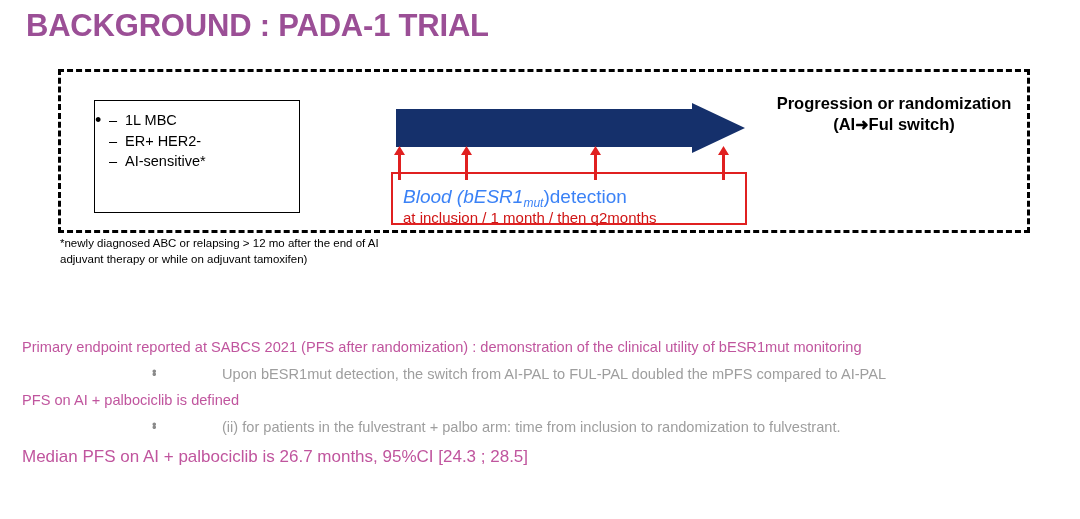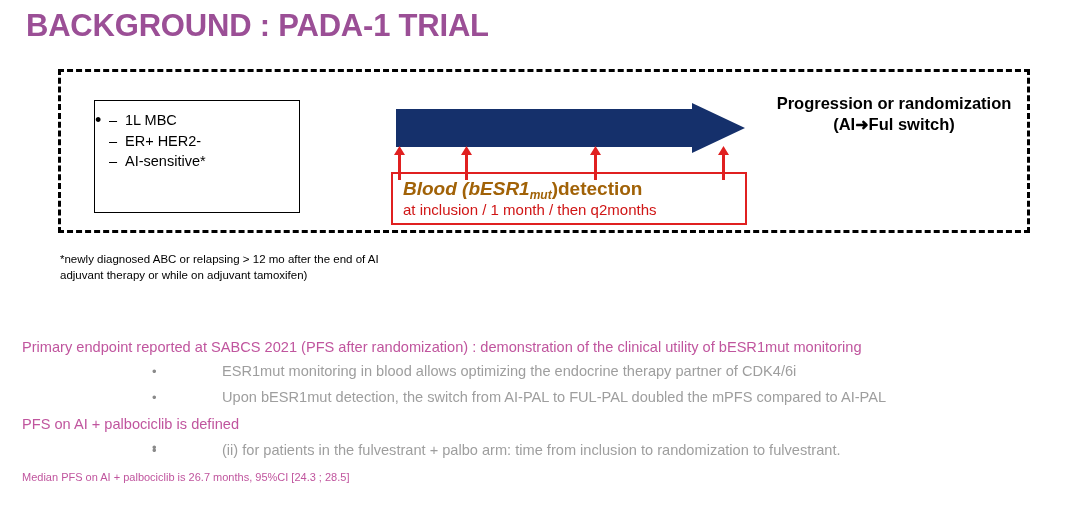--- a/index.html
+++ b/index.html
@@ -98,26 +98,27 @@
     position: absolute;
     left: 391px;
     top: 172px;
     width: 356px;
     height: 53px;
     border: 2px solid #E02020;
     box-sizing: border-box;
     padding: 4px 0 0 10px;
   }
   .red-line1 {
-    color: #a16207;
+    color: #3b82f6;
     font-size: 19px;
-    font-weight: bold;
+    font-weight: normal;
     font-style: italic;
     line-height: 1.15;
     white-space: nowrap;
+    margin-top: 8px;
   }
   .red-line1 sub {
     font-size: 12px;
     vertical-align: baseline;
     position: relative;
     top: 4px;
   }
   .red-line1 .upright {
     font-style: normal;
   }
@@ -163,21 +164,21 @@
   }
   .right-small sup {
     font-size: 8.5px;
     vertical-align: super;
   }
 
   
   .footnote {
     position: absolute;
     left: 60px;
-    top: 252px;
+    top: 236px;
     font-size: 11.5px;
     line-height: 1.38;
     color: #000000;
   }
 
   
   .bottom {
     position: absolute;
     left: 22px;
     top: 340px;
@@ -202,21 +203,21 @@
   }
   .bullet-row .b-dot {
     position: absolute;
     left: 130px;
     top: 1px;
     font-size: 13px;
     color: #8A8A8A;
   }
   .final-line {
     color: #C0559E;
-    font-size: 11px;
+    font-size: 17px;
     line-height: 1.0;
     margin-top: 14px;
     white-space: nowrap;
   }
 </style>
 </head>
 <body>
 
 <div class="slide-title">BACKGROUND : PADA-1 TRIAL</div>
 
@@ -280,21 +281,20 @@
 <div class="footnote">
   <div>*newly diagnosed ABC or relapsing &gt; 12 mo after the end of AI</div>
   <div>adjuvant therapy or while on adjuvant tamoxifen)</div>
 </div>
 
 <div class="bottom">
   <div class="lead-line">Primary endpoint reported at SABCS 2021 (PFS after randomization) : demonstration of the clinical utility of bESR1mut monitoring</div>
 
   <div class="bullet-row">
     <span class="b-dot">•</span>
-    <span>ESR1mut monitoring in blood allows optimizing the endocrine therapy partner of CDK4/6i</span>
   </div>
   <div class="bullet-row">
     <span class="b-dot">•</span>
     <span>Upon bESR1mut detection,  the switch from AI-PAL to FUL-PAL doubled the mPFS compared to AI-PAL</span>
   </div>
 
   <div class="lead-line second">PFS on AI + palbociclib is defined</div>
 
   <div class="bullet-row">
     <span class="b-dot">•</span>

